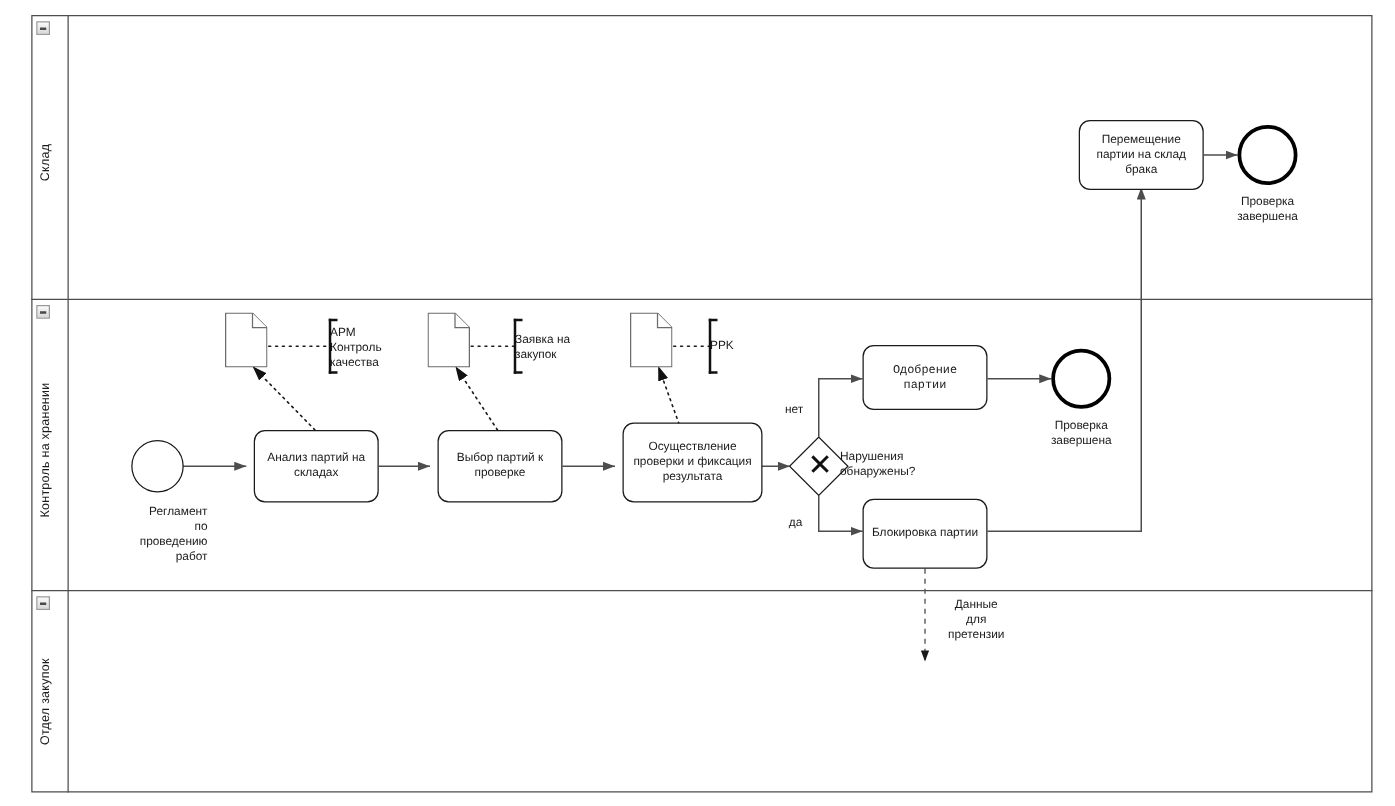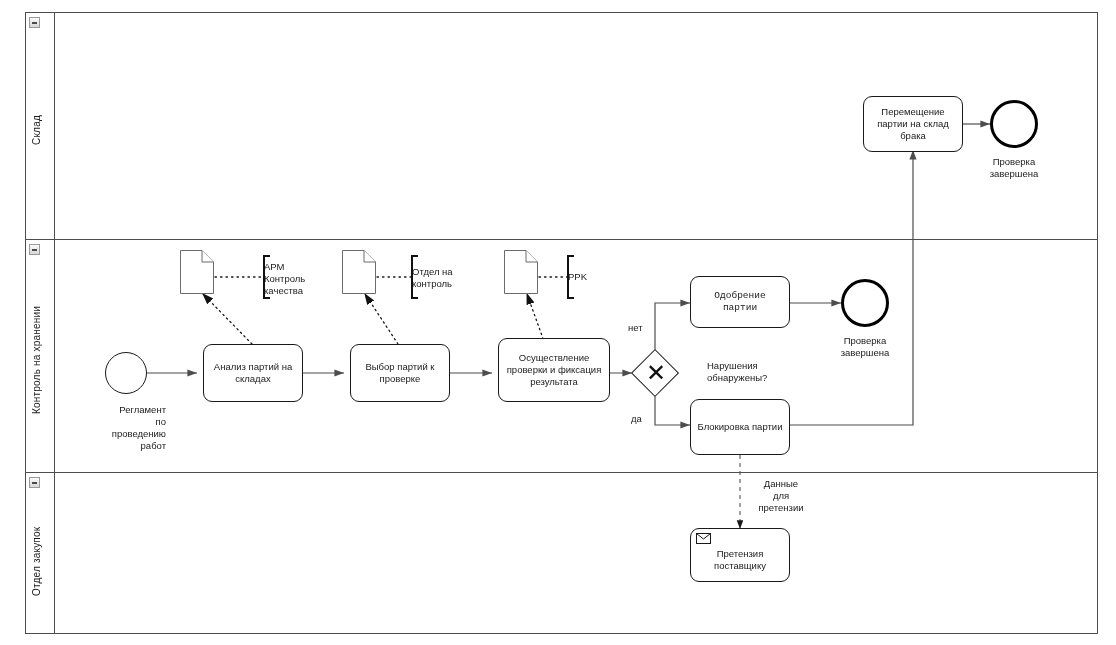--- a/index.html
+++ b/index.html
@@ -38,21 +38,21 @@
   .gw-x{position:absolute;font-size:24px;font-weight:bold;color:#111;line-height:1;}
 
   .data-obj{position:absolute;box-sizing:border-box;}
   .data-obj svg{display:block;}
 
   .annot{position:absolute;font-size:9.5px;line-height:12px;color:#1a1a1a;text-align:left;}
   .annot-bracket{position:absolute;box-sizing:border-box;border-left:2px solid #111;
     border-top:2px solid #111;border-bottom:2px solid #111;width:7px;}
 
   .flow-label{position:absolute;font-size:9.5px;line-height:12px;color:#1a1a1a;white-space:nowrap;}
-  .gw-label{position:absolute;font-size:9.5px;line-height:12px;color:#1a1a1a;text-align:left;margin-left:35px;}
+  .gw-label{position:absolute;font-size:9.5px;line-height:12px;color:#1a1a1a;text-align:left;}
 
   svg.edges{position:absolute;left:0;top:0;width:1116px;height:645px;pointer-events:none;}
 </style>
 </head>
 <body>
 
 <div id="canvas">
 
   <div class="pool" style="left:25px;top:12px;width:1073px;height:622px;"></div>
 
@@ -129,21 +129,21 @@
   <div class="annot-bracket" style="left:263px;top:255px;height:44px;"></div>
   <div class="annot" style="left:264px;top:261px;width:58px;">АРМ Контроль качества</div>
 
   <div class="data-obj" style="left:342px;top:250px;">
     <svg width="34" height="44" viewBox="0 0 34 44">
       <path d="M0.5,0.5 L22,0.5 L33.5,12 L33.5,43.5 L0.5,43.5 Z" fill="#fff" stroke="#6b6b6b" stroke-width="1"></path>
       <path d="M22,0.5 L22,12 L33.5,12" fill="#fff" stroke="#6b6b6b" stroke-width="1"></path>
     </svg>
   </div>
   <div class="annot-bracket" style="left:411px;top:255px;height:44px;"></div>
-  <div class="annot" style="left:412px;top:266px;width:58px;">Отдел на контроль</div>
+  <div class="annot" style="left:412px;top:266px;width:58px;">Заявка на закупок</div>
 
   <div class="data-obj" style="left:504px;top:250px;">
     <svg width="34" height="44" viewBox="0 0 34 44">
       <path d="M0.5,0.5 L22,0.5 L33.5,12 L33.5,43.5 L0.5,43.5 Z" fill="#fff" stroke="#6b6b6b" stroke-width="1"></path>
       <path d="M22,0.5 L22,12 L33.5,12" fill="#fff" stroke="#6b6b6b" stroke-width="1"></path>
     </svg>
   </div>
   <div class="annot-bracket" style="left:567px;top:255px;height:44px;"></div>
   <div class="annot" style="left:568px;top:271px;width:42px;">PPK</div>
 
@@ -173,23 +173,14 @@
     <span>Проверка</span><br>
     <span>завершена</span>
   </div>
 
   <div class="flow-label" style="left:746px;top:478px;width:70px;text-align:center;white-space:normal;">
     <span>Данные</span><br>
     <span>для</span><br>
     <span>претензии</span>
   </div>
 
-  <div class="task send" style="left:690px;top:528px;width:100px;height:54px;">
-    <span class="envelope">
-      <svg width="15" height="11" viewBox="0 0 15 11">
-        <rect x="0.5" y="0.5" width="14" height="10" fill="#fff" stroke="#1a1a1a" stroke-width="1"></rect>
-        <path d="M0.5,0.5 L7.5,6 L14.5,0.5" fill="none" stroke="#1a1a1a" stroke-width="1"></path>
-      </svg>
-    </span>
-    <span style="display:block;padding-top:9px;">Претензия поставщику</span>
-  </div>
 
 </div>
 
 </body></html>

